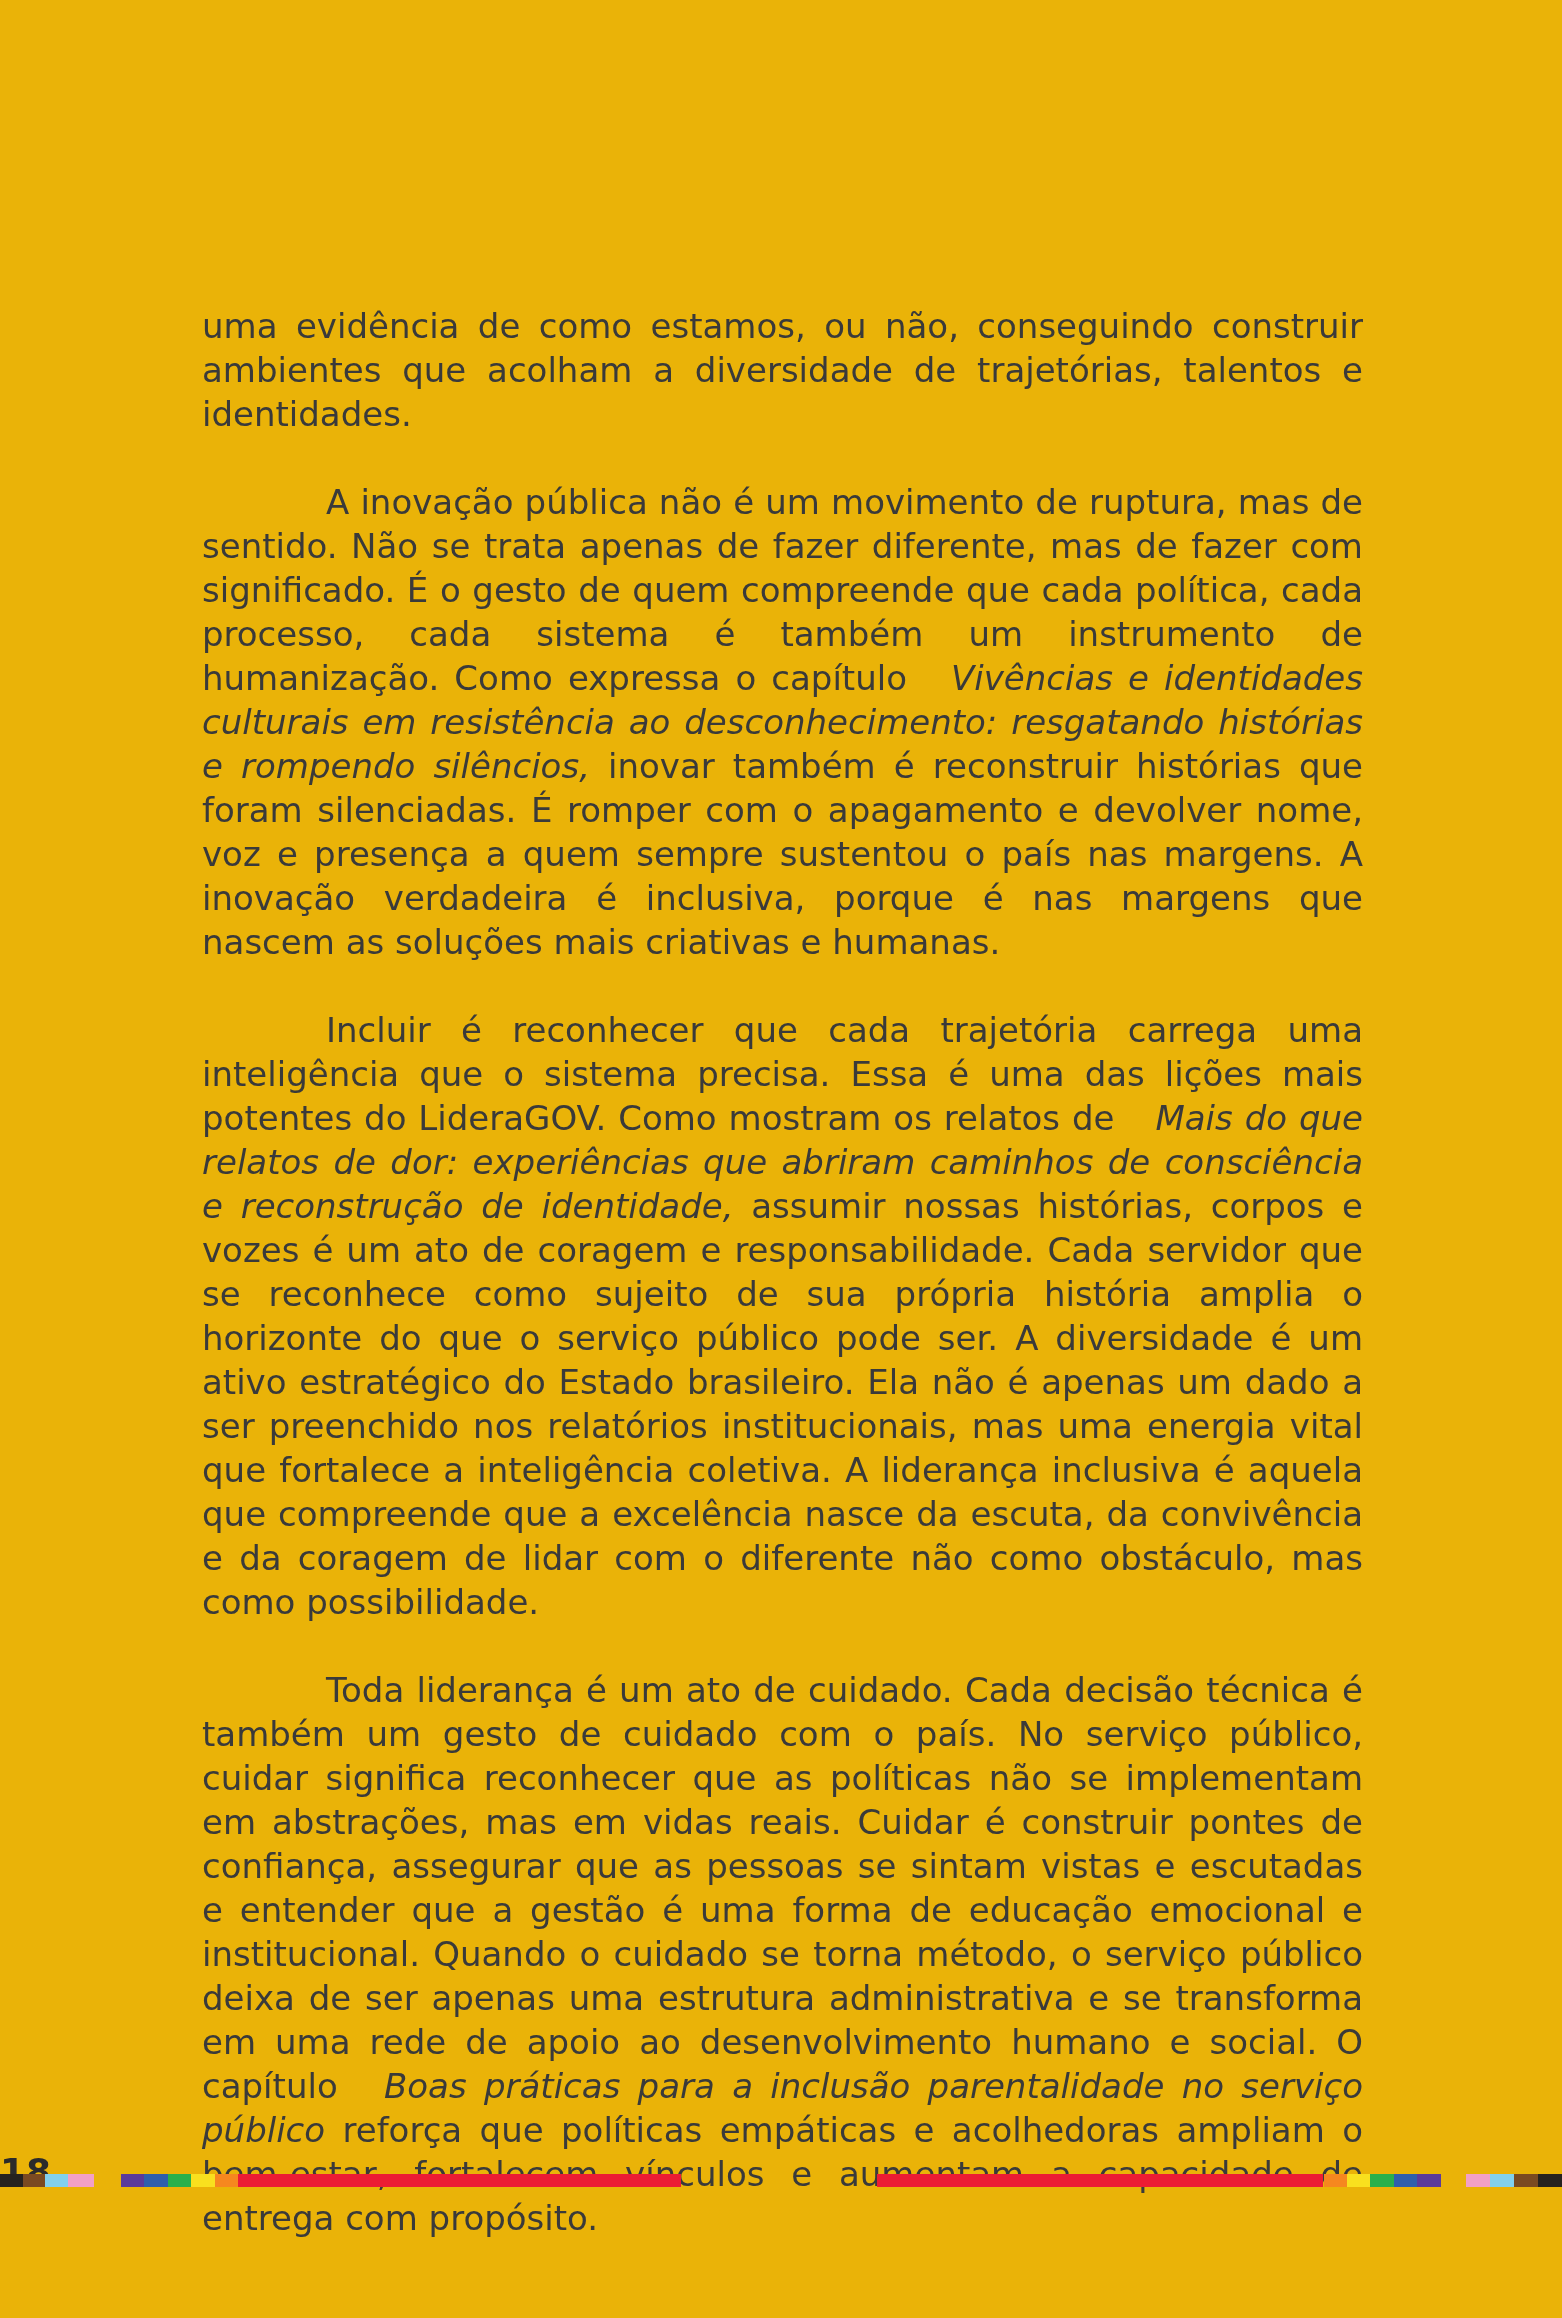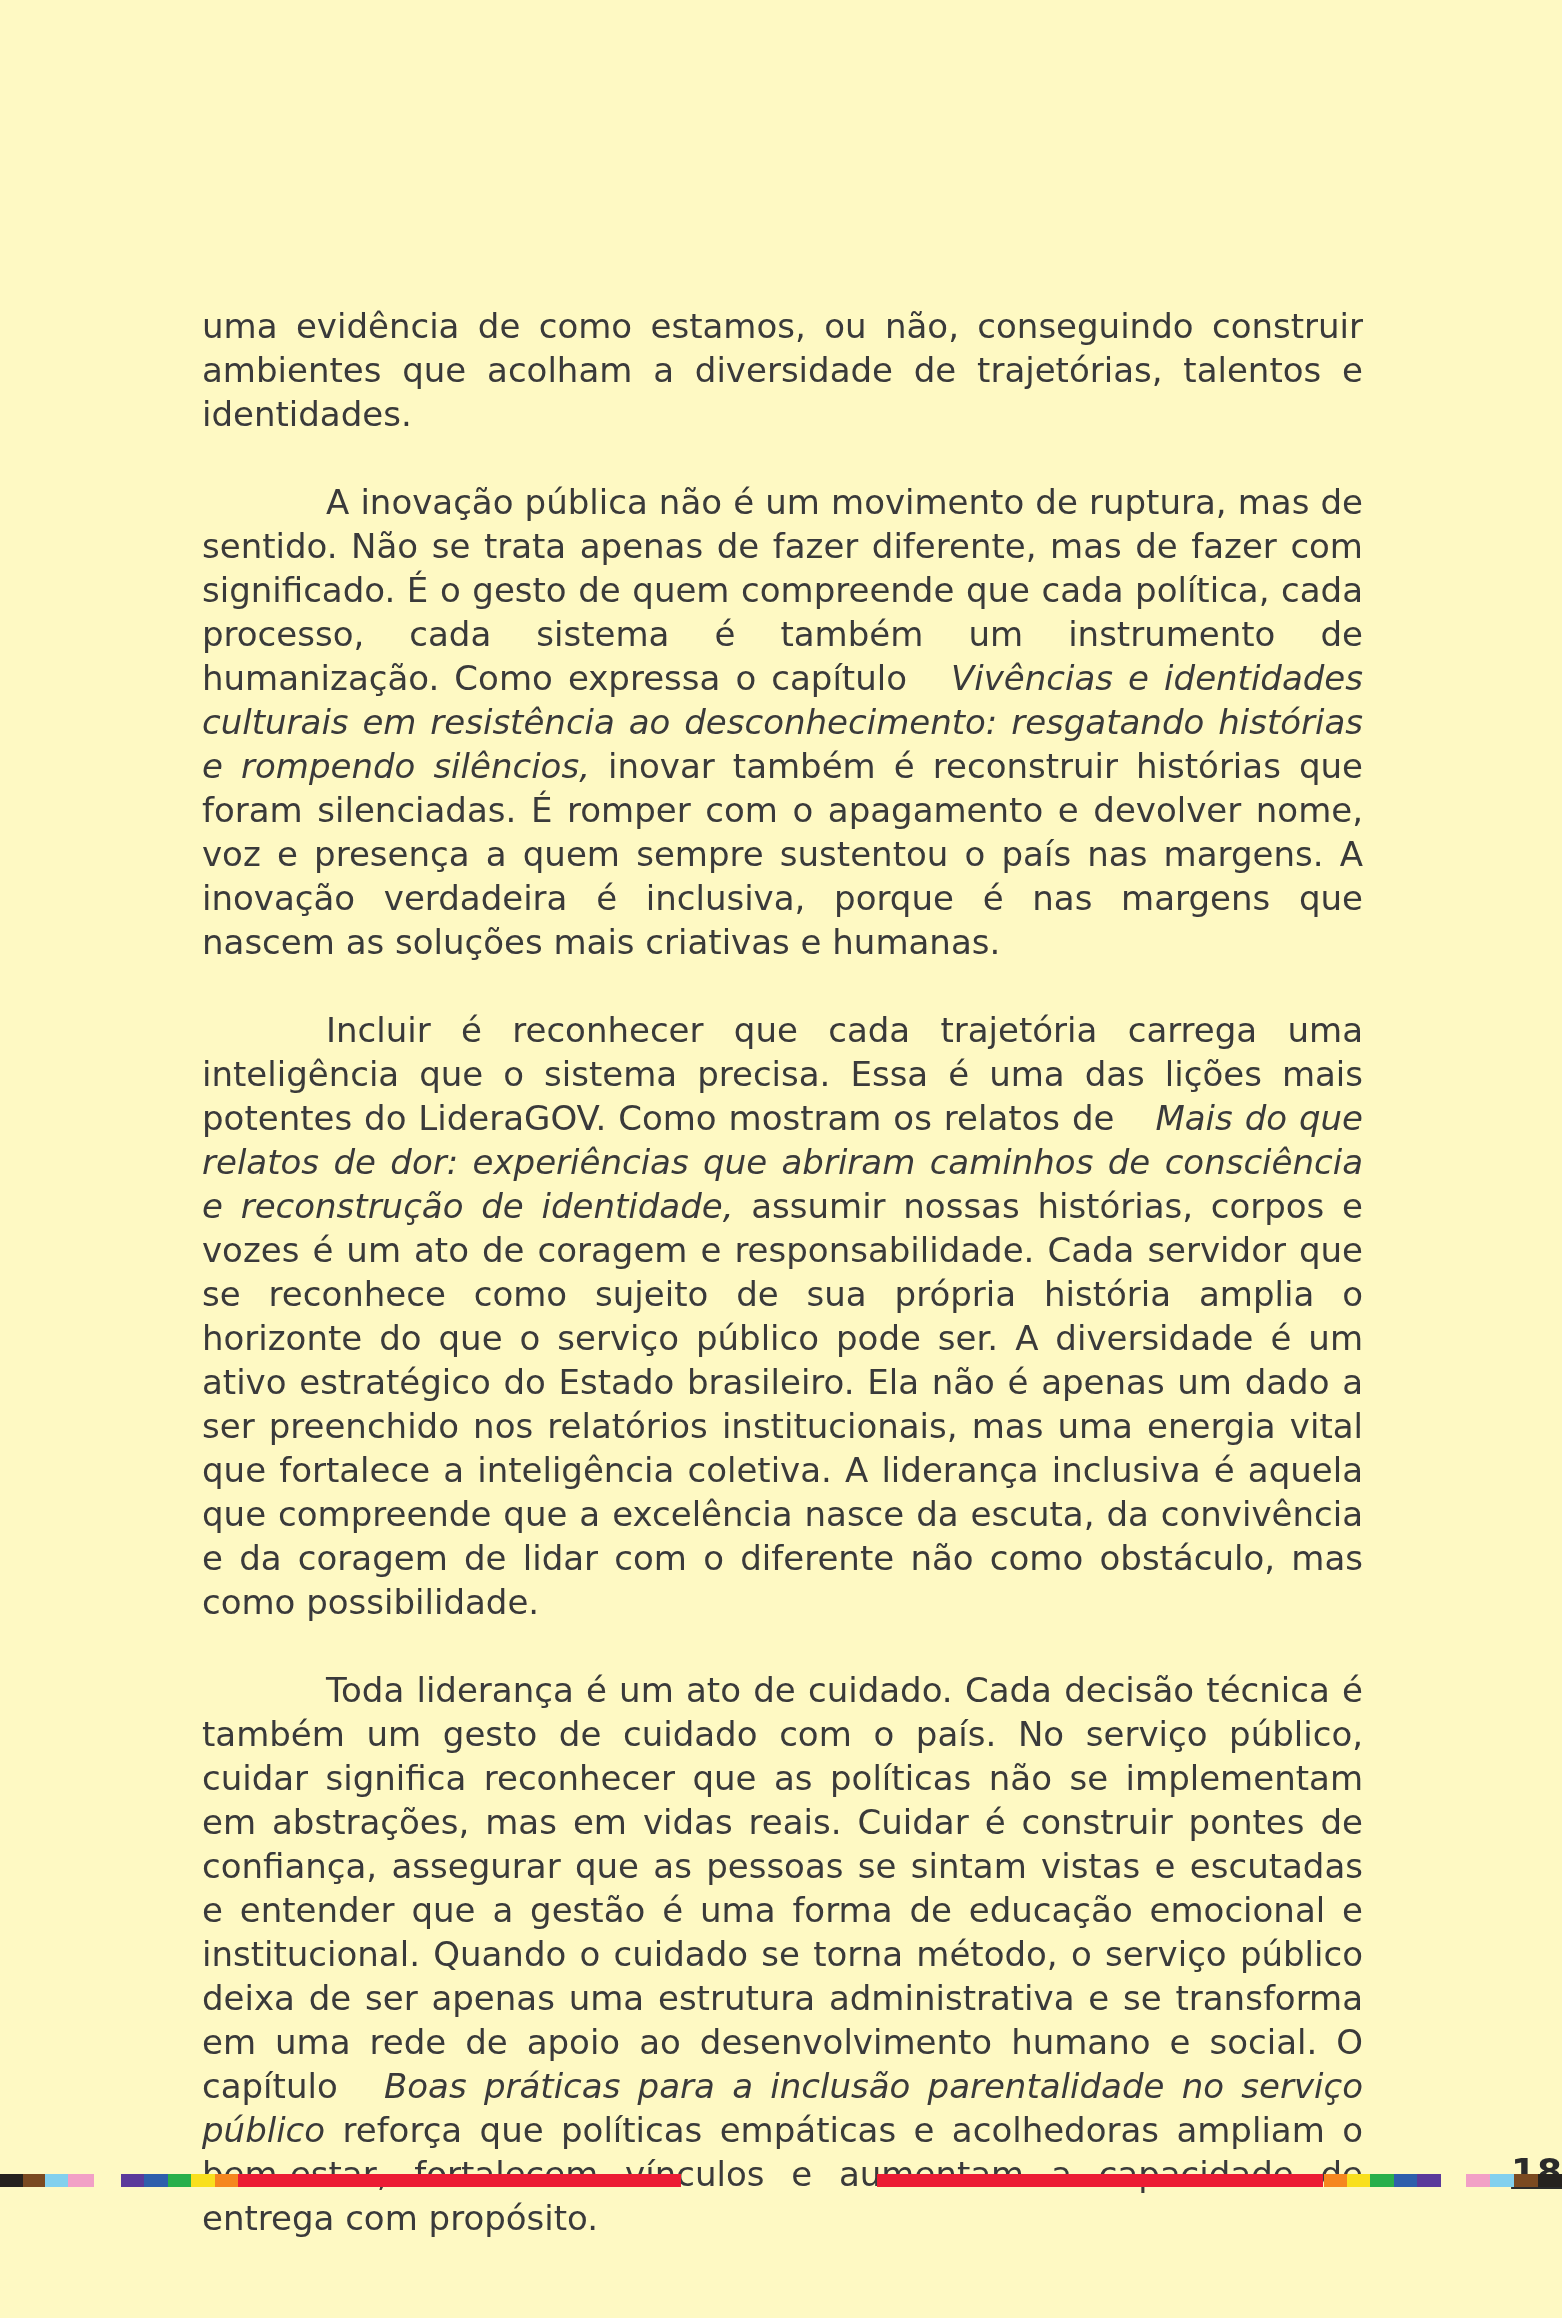--- a/index.html
+++ b/index.html
@@ -1,37 +1,37 @@
 <!DOCTYPE html>
 <html lang="pt-BR" style="font-size:13.7px"><head>
 <meta charset="utf-8">
 <style>
   html,body{margin:0;padding:0;}
   body{
     width:1563px;height:2319px;position:relative;background:#ffffff;
     font-family:"DejaVu Sans","Liberation Sans",sans-serif;
     -webkit-font-smoothing:antialiased;
   }
-  .page{position:absolute;inset:0;background:#fef9c3;overflow:hidden;}
+  .page{position:absolute;inset:0;background:#eab308;overflow:hidden;}
   .text-column{
     position:absolute;left:202px;top:304px;width:1161px;
     color:#3a3a3a;font-size:34px;line-height:44px;
     text-align:justify;hyphens:none;
   }
   .para{margin:0 0 44px 0;}
   .para.indent{text-indent:124px;}
   .run-normal{font-style:normal;font-weight:400;}
   .run-bold{font-weight:400;}
   .run-italic{font-style:italic;font-weight:400;margin-left:29px;}
   .footer{position:absolute;left:0;top:0;width:1563px;height:0;}
   .stripe{position:absolute;top:2174px;height:12.8px;}
   .page-number{
     position:absolute;left:0;right:0;top:2154px;
-    text-align:right;font-weight:700;font-size:36px;line-height:36px;
-    color:#2b2b2b;letter-spacing:0.9px;text-decoration:underline;
+    text-align:left;font-weight:700;font-size:36px;line-height:36px;
+    color:#2b2b2b;letter-spacing:0.9px;
   }
 </style>
 </head>
 <body>
 
 <div class="page">
 
   <div class="text-column">
       <p class="para"><span class="run-normal">uma evidência de como estamos, ou não, conseguindo construir ambientes que acolham a diversidade de trajetórias, talentos e identidades.</span></p>
       <p class="para indent"><span class="run-normal">A inovação pública não é um movimento de ruptura, mas de sentido. Não se trata apenas de fazer diferente, mas de fazer com significado. É o gesto de quem compreende que cada política, cada processo, cada sistema é também um instrumento de humanização. Como expressa o </span><span class="run-bold">capítulo </span><span class="run-italic">Vivências e identidades culturais em resistência ao desconhecimento: resgatando histórias e rompendo silêncios,</span><span class="run-bold"> inovar também é reconstruir histórias que foram silenciadas.</span><span class="run-normal"> É romper com o apagamento e devolver nome, voz e presença a quem sempre sustentou o país nas margens. A inovação verdadeira é inclusiva, porque é nas margens que nascem as soluções mais criativas e humanas.</span></p>

